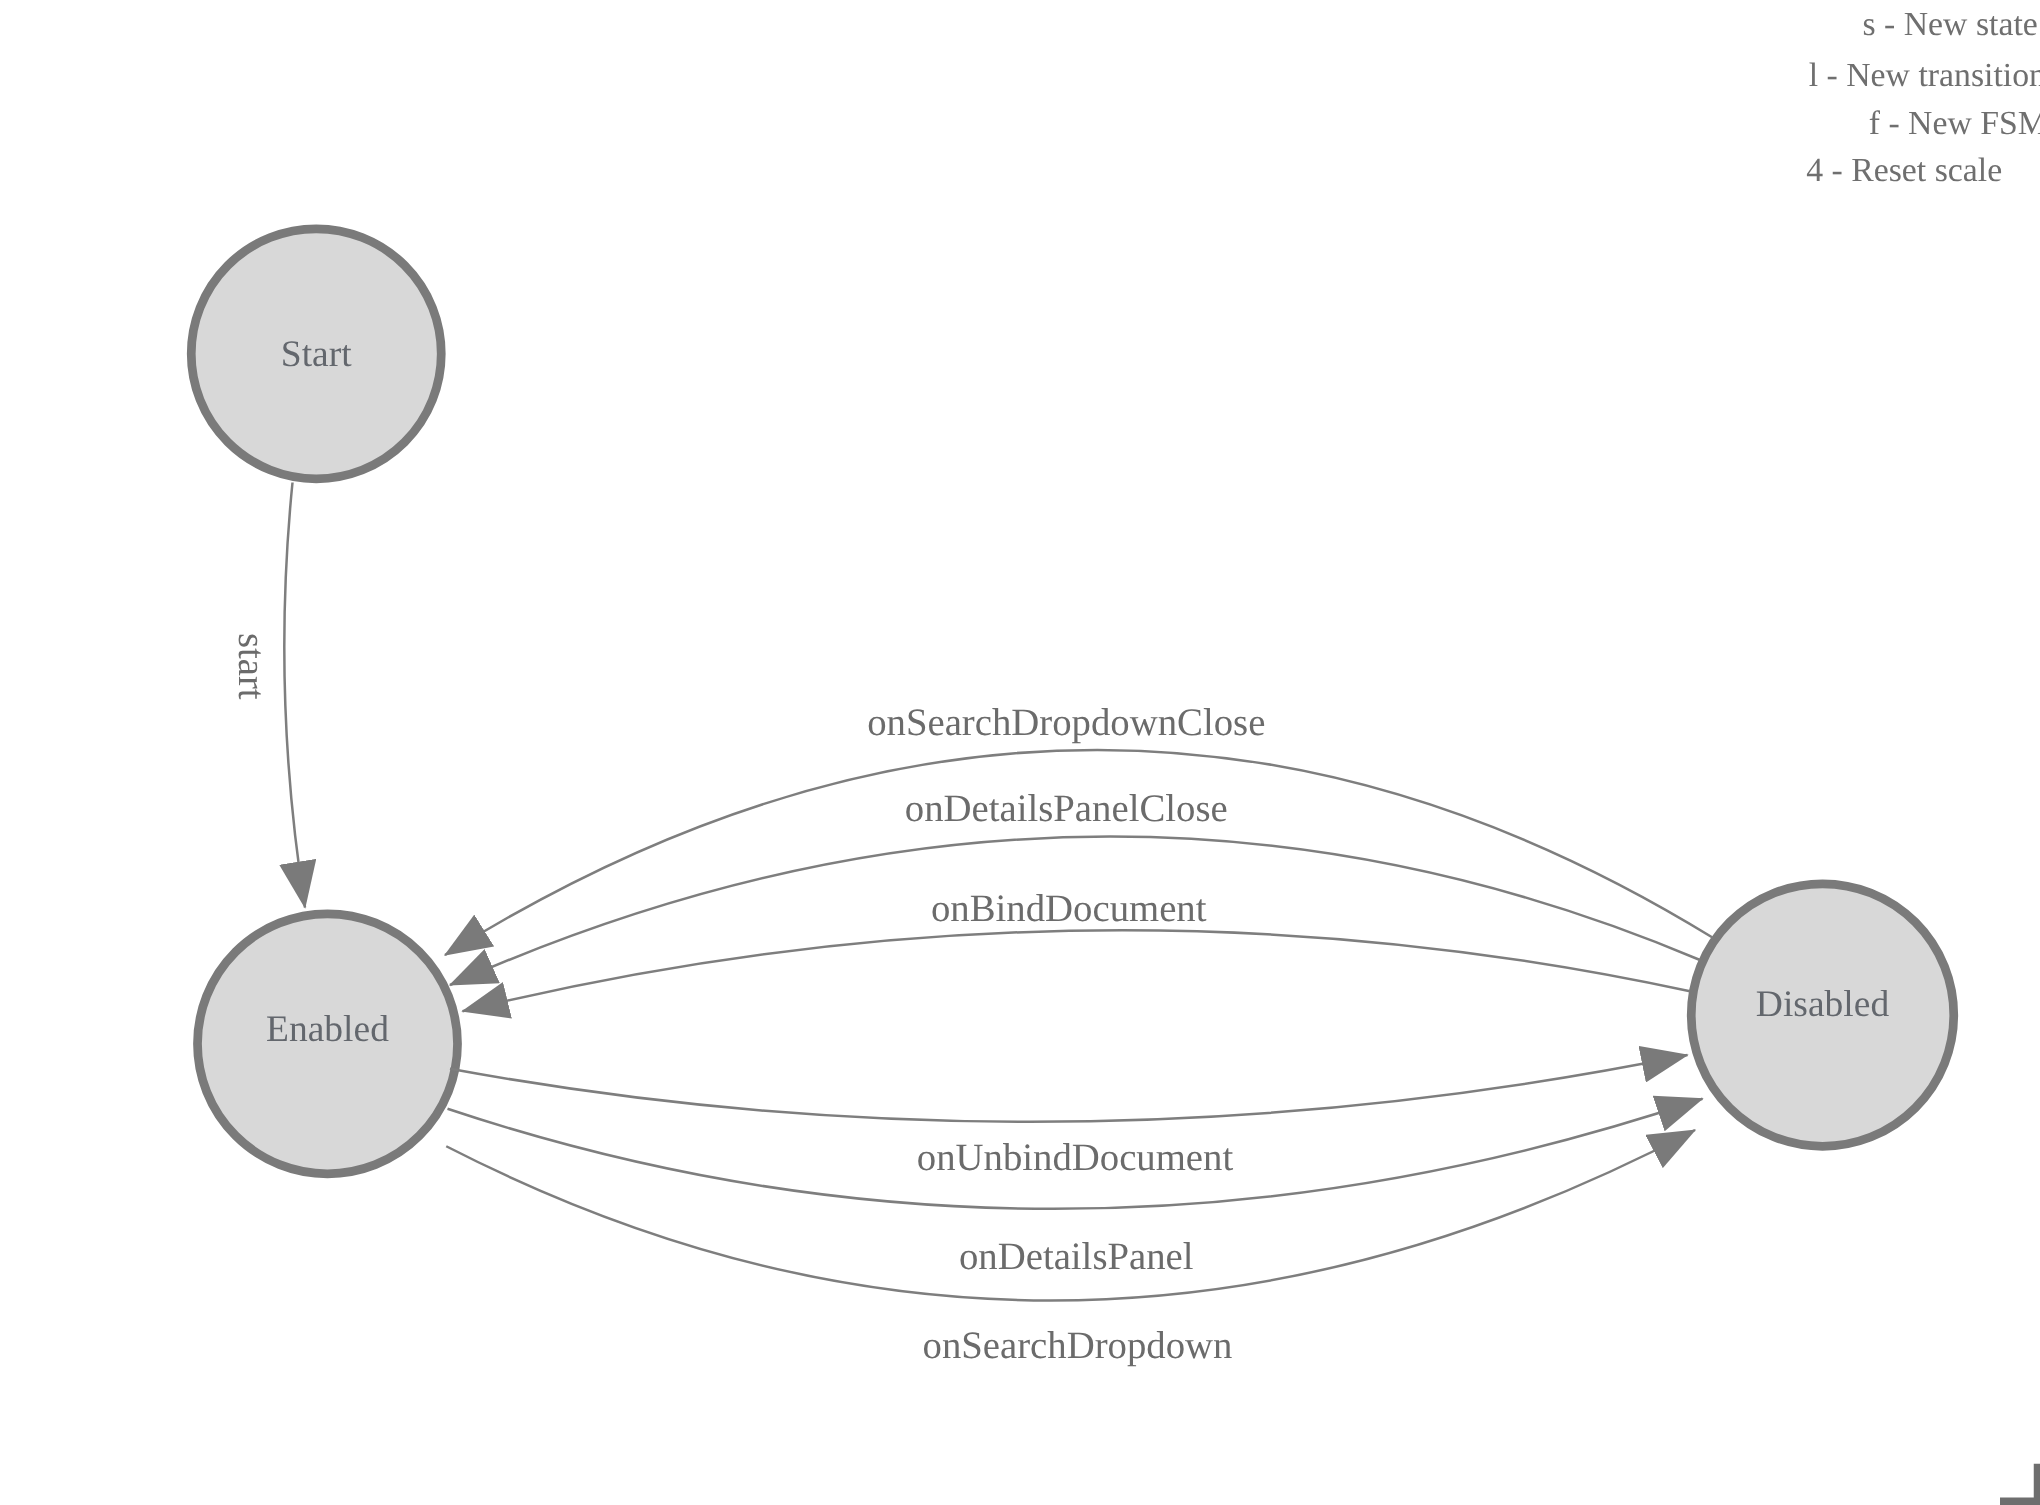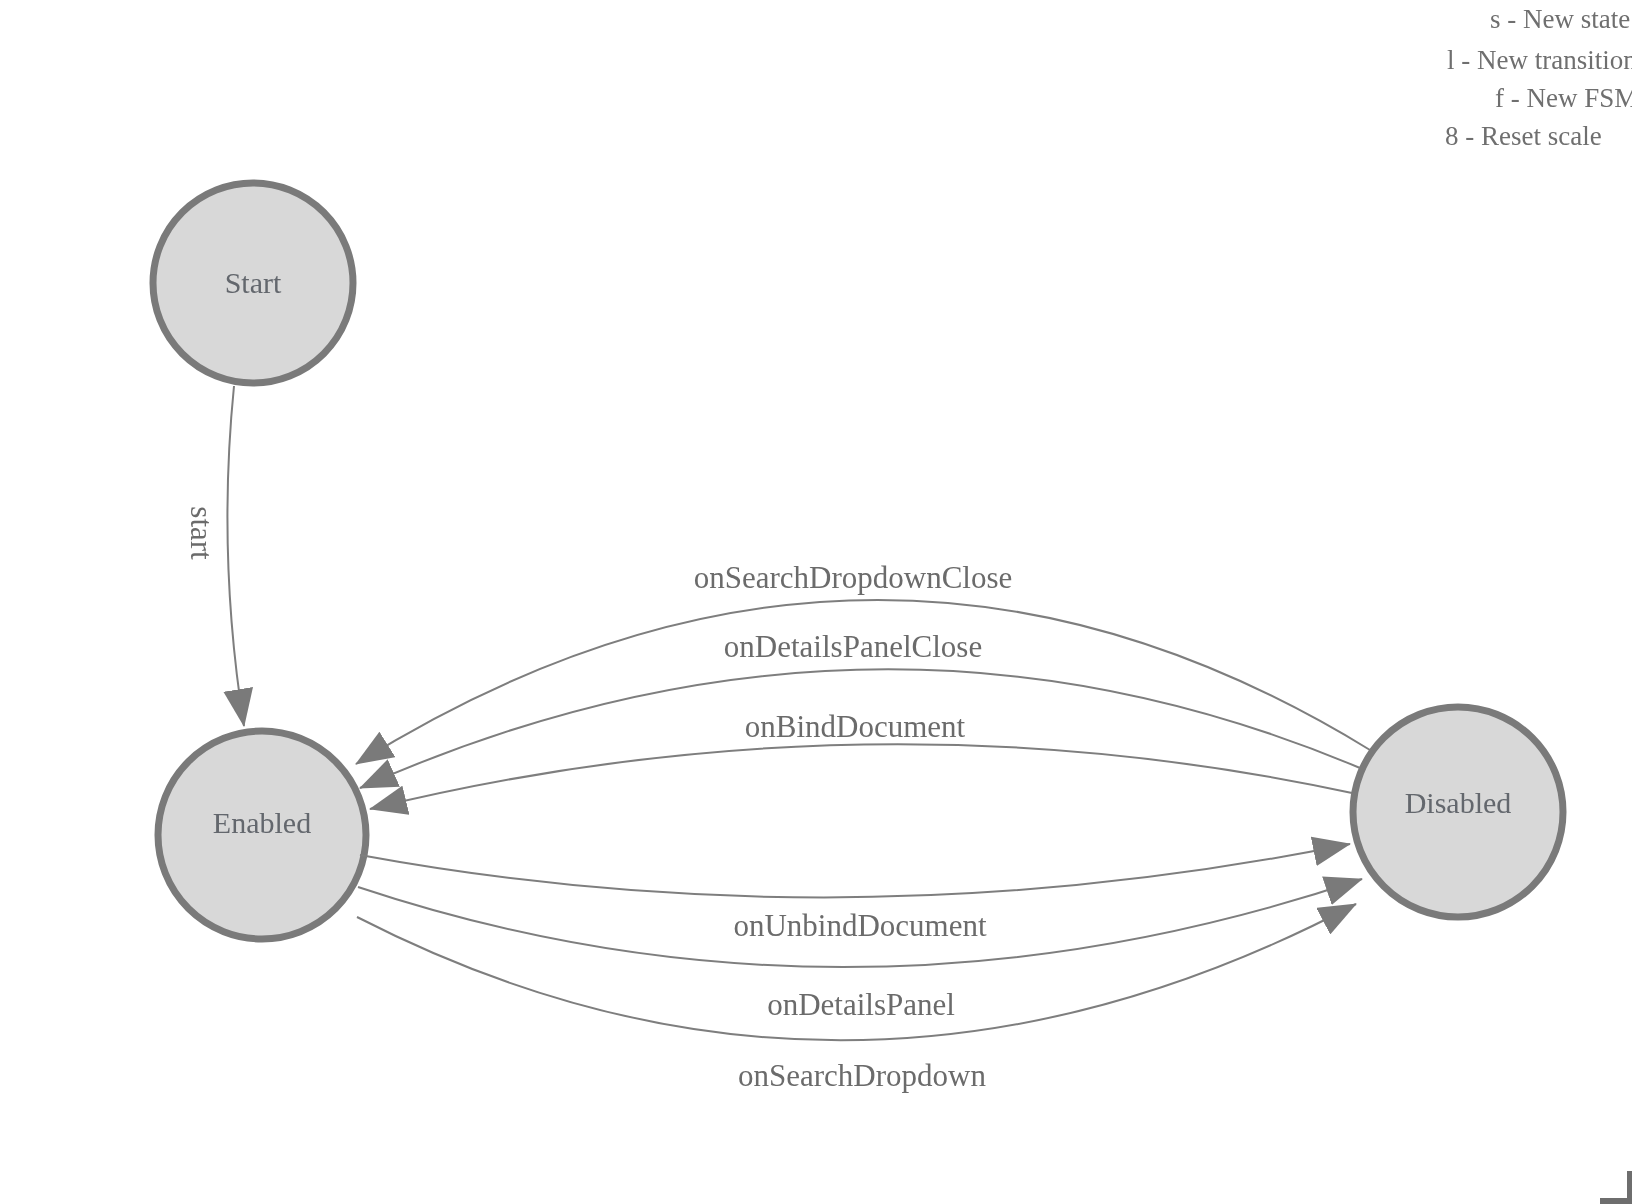--- a/index.html
+++ b/index.html
@@ -122,17 +122,17 @@
   <g>
     <path class="edge-path" d="M 357,917 Q 850,1170 1356,904" marker-end="url(#arrowhead)"></path>
     <text class="edge-label" x="862" y="1086">onSearchDropdown</text>
   </g>
 </svg>
 
 <div class="legend">
   <div class="legend-line" style="left:1490px; top:0px;">s - New state</div>
   <div class="legend-line" style="left:1447px; top:41px;">l - New transition</div>
   <div class="legend-line" style="left:1495px; top:79px;">f - New FSM</div>
-  <div class="legend-line" style="left:1445px; top:117px;">8 - Reset scale</div>
+  <div class="legend-line" style="left:1445px; top:117px;">4 - Reset scale</div>
 </div>
 
 <div class="corner-bracket-v"></div>
 <div class="corner-bracket-h"></div>
 
 </body></html>

